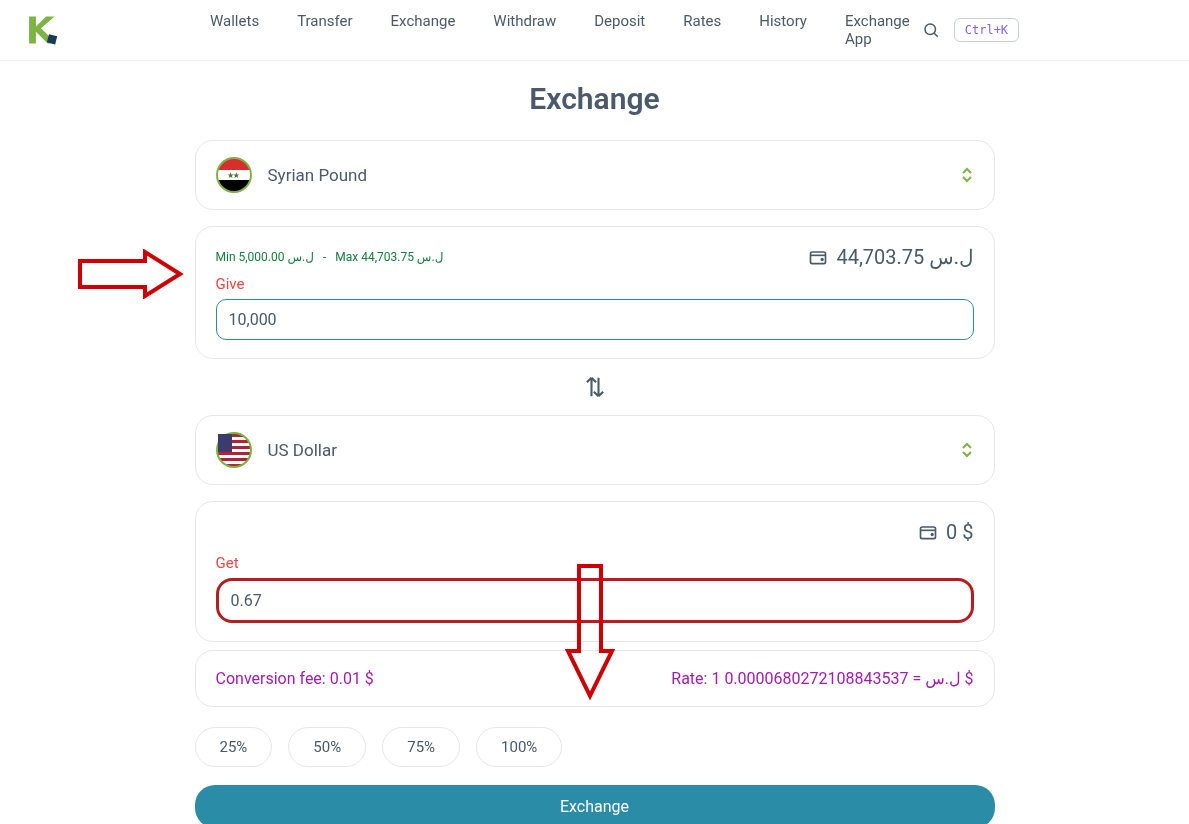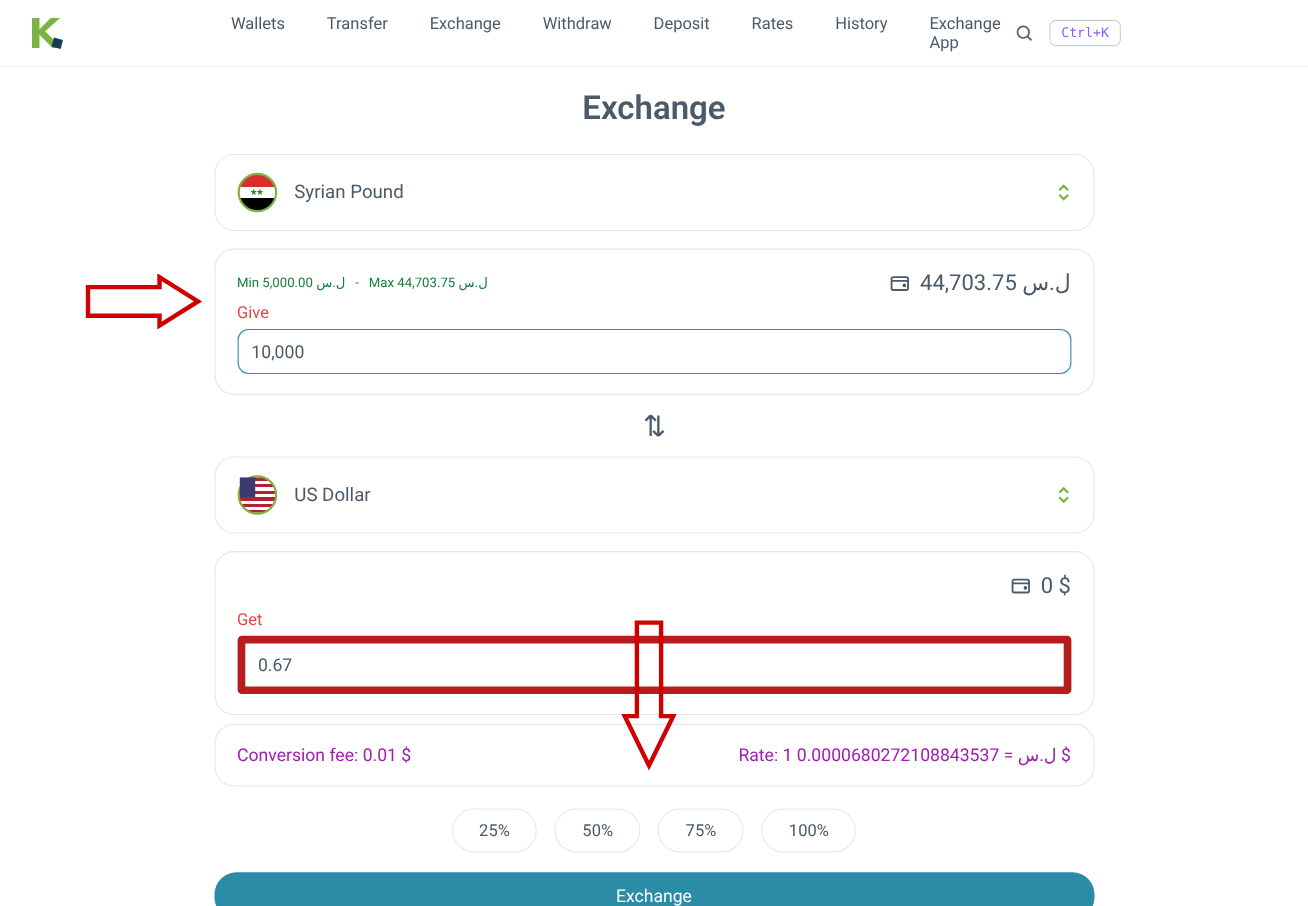--- a/index.html
+++ b/index.html
@@ -26,25 +26,25 @@
 .flag-usa::before{content:"";position:absolute;top:0;left:0;width:45%;height:55%;background:#3c3b6e}
 .currency-name{font-size:17px;color:#4a5a6a;flex:1}
 .chevrons{display:flex;flex-direction:column;gap:0;color:#7cb342}
 .amount-card{padding:18px 20px;margin-top:16px}
 .limits-row{display:flex;align-items:center;justify-content:space-between;margin-bottom:6px}
 .limits-left{font-size:12px;color:#15803d}
 .balance{display:flex;align-items:center;gap:8px;font-size:20px;color:#4a5a6a}
 .wallet-icon{width:20px;height:20px}
 .field-label{font-size:15px;color:#ef4444;margin-bottom:6px}
 .amount-input{width:100%;border:1.5px solid #2b8ca8;border-radius:10px;padding:10px 12px;font-size:16px;color:#4a5a6a;outline:none}
-.amount-input-readonly{width:100%;border:7px solid #b91c1c;border-radius:4px;padding:10px 12px;font-size:16px;color:#4a5a6a;outline:none}
+.amount-input-readonly{width:100%;border:3px solid #b91c1c;border-radius:16px;padding:10px 12px;font-size:16px;color:#4a5a6a;outline:none}
 .swap-row{display:flex;justify-content:center;padding:14px 0}
 .swap-icon{width:28px;height:28px;color:#4a5a6a;cursor:pointer}
 .info-card{display:flex;justify-content:space-between;padding:18px 20px;margin-top:8px;font-size:16px;color:#a21caf}
-.pct-row{display:flex;justify-content:center;gap:16px;margin-top:20px}
+.pct-row{display:flex;justify-content:flex-start;gap:16px;margin-top:20px}
 .pct-btn{border:1px solid #e4e8ec;border-radius:22px;background:#fff;padding:10px 24px;font-size:15px;color:#4a5a6a;cursor:pointer}
 .exchange-btn{width:100%;background:#2b8ca8;color:#fff;border:none;border-radius:20px;padding:12px;font-size:16px;margin-top:18px;cursor:pointer}
 .balance-only{display:flex;justify-content:flex-end;margin-bottom:10px}
 .arrow-annot{position:absolute;pointer-events:none}
 .arrow1{left:-20px;top:188px}
 .arrow2{left:470px;top:500px}
 </style>
 </head>
 <body>
 

